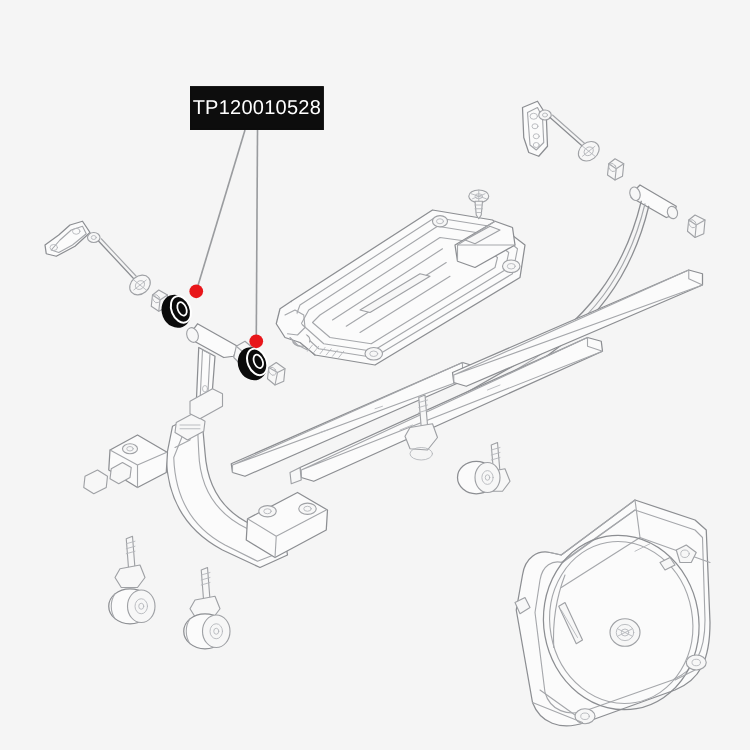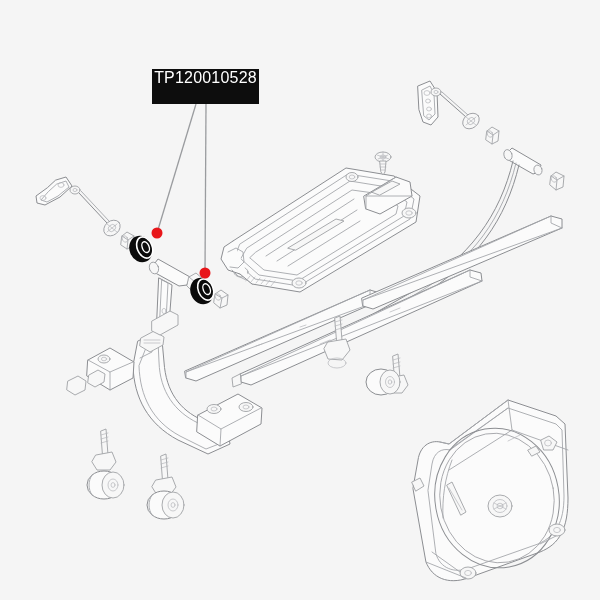--- a/index.html
+++ b/index.html
@@ -29,21 +29,21 @@
   .callout-box {
     position: absolute;
     background: #0d0d0d;
     color: #ffffff;
     border: 1px solid #0d0d0d;
     font-family: "Liberation Sans", sans-serif;
     font-size: 16px;
     letter-spacing: 0.2px;
     line-height: 1;
     display: flex;
-    align-items: flex-start;
+    align-items: center;
     justify-content: center;
     box-sizing: border-box;
     white-space: nowrap;
     user-select: none;
   }
 </style>
 </head>
 <body>
 
 <div id="stage">

